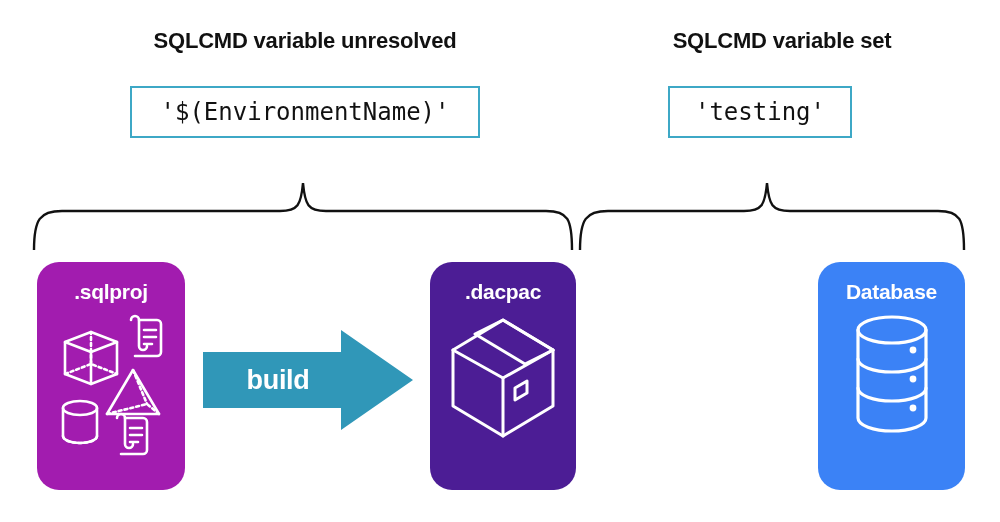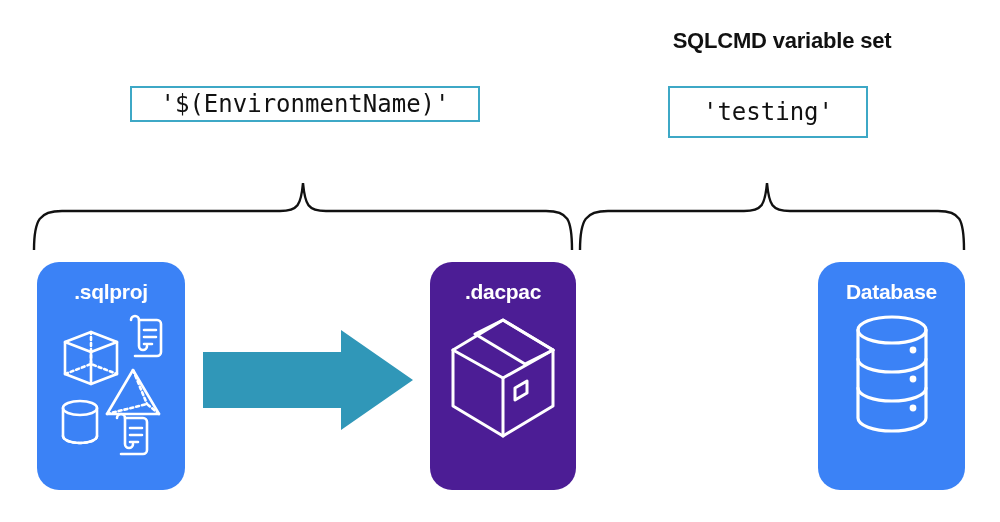--- a/index.html
+++ b/index.html
@@ -18,30 +18,30 @@
   #hdr-left{left:60px;top:28px;width:490px;}
   #hdr-right{left:602px;top:28px;width:360px;}
 
   .codebox{
     position:absolute;background:#ffffff;
     border:2px solid #3DA8C6;
     display:flex;align-items:center;justify-content:center;
     font-family:"DejaVu Sans Mono","Liberation Mono",monospace;
     font-size:24px;color:#111111;box-sizing:border-box;
   }
-  #code-left{left:130px;top:86px;width:350px;height:36px;}
-  #code-right{left:668px;top:86px;width:200px;height:52px;text-align:center;}
+  #code-left{left:130px;top:86px;width:350px;height:52px;}
+  #code-right{left:668px;top:86px;width:184px;height:52px;text-align:center;}
 
   .braceSvg{position:absolute;left:0;top:155px;width:1000px;height:95px;}
 
   .card{
     position:absolute;border-radius:22px;
     box-sizing:border-box;
   }
-  #card-sqlproj{left:37px;top:262px;width:148px;height:228px;background:#3b82f6;}
+  #card-sqlproj{left:37px;top:262px;width:148px;height:228px;background:#a21caf;}
   #card-dacpac {left:430px;top:262px;width:146px;height:228px;background:#4c1d95;}
   #card-database{left:818px;top:262px;width:147px;height:228px;background:#3b82f6;}
 
   .card-label{
     position:absolute;left:0;right:0;top:18px;
     text-align:center;color:#ffffff;font-weight:bold;
     font-size:21px;letter-spacing:-0.3px;
   }
   .card-art{position:absolute;left:0;right:0;top:46px;bottom:8px;}
   .card-art svg{display:block;margin:0 auto;}
@@ -54,20 +54,21 @@
     transform:translateY(-50%);
     text-align:center;color:#ffffff;font-weight:bold;font-size:27px;
     letter-spacing:-0.3px;pointer-events:none;
   }
 </style>
 </head>
 <body>
 
 <div class="stage">
 
+  <div class="hdr" id="hdr-left">SQLCMD variable unresolved</div>
   <div class="hdr" id="hdr-right">SQLCMD variable set</div>
 
   <div class="codebox" id="code-left">'$(EnvironmentName)'</div>
   <div class="codebox" id="code-right">'testing'</div>
 
   <svg class="braceSvg" viewBox="0 0 1000 95">
 
     <path fill="none" stroke="#111111" stroke-width="2.4" stroke-linecap="round" d="M 34 95
              C 34 64, 40 56, 62 56
              L 280 56
@@ -153,16 +154,17 @@
           <circle cx="76" cy="100" r="3.4"></circle>
         </g>
       </svg>
     </div>
   </div>
 
   <div class="arrow" id="arrow-build">
     <svg width="210" height="100" viewBox="0 0 210 100">
       <path fill="#3097B8" d="M0 22 L138 22 L138 0 L210 50 L138 100 L138 78 L0 78 Z"></path>
     </svg>
+    <div class="arrow-text">build</div>
   </div>
 
 
 </div>
 
 </body></html>

